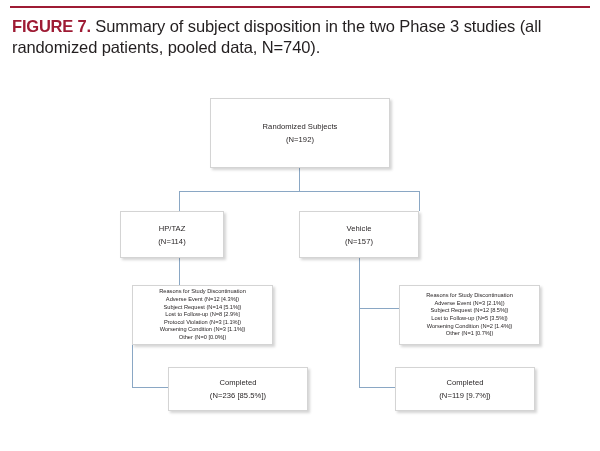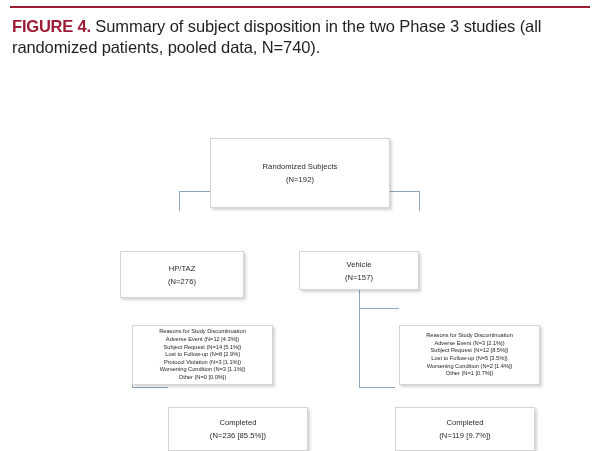--- a/index.html
+++ b/index.html
@@ -68,21 +68,20 @@
     background: #ffffff;
     border: 1px solid #d4d4d4;
     box-shadow: 1.5px 1.5px 2.5px rgba(0,0,0,0.17);
     box-sizing: border-box;
     display: flex;
     flex-direction: column;
     align-items: center;
     justify-content: center;
     text-align: center;
     color: #231f20;
-    margin-top: 40px;
   }
   .node .line {
     display: block;
     white-space: nowrap;
   }
 
   
   .node.simple .line {
     font-size: 7.6px;
     line-height: 13px;
@@ -99,21 +98,21 @@
     line-height: 7.6px;
     letter-spacing: -0.02px;
   }
 </style>
 </head>
 <body>
 
 <div class="top-rule"></div>
 
 <div class="caption">
-  <span class="fig-label">FIGURE 4.</span><span> Summary of subject disposition in the two Phase 3 studies (all randomized patients, pooled data, N=740).</span>
+  <span class="fig-label">FIGURE 7.</span><span> Summary of subject disposition in the two Phase 3 studies (all randomized patients, pooled data, N=740).</span>
 </div>
 
 <div class="figure">
 
   <div class="conn v" style="left:299px; top:98px; height:24px;"></div>
   <div class="conn h" style="left:179px; top:121px; width:241px;"></div>
   <div class="conn v" style="left:179px; top:121px; height:20px;"></div>
   <div class="conn v" style="left:419px; top:121px; height:20px;"></div>
 
   <div class="conn v" style="left:179px; top:188px; height:27px;"></div>
@@ -123,26 +122,26 @@
 
   <div class="conn v" style="left:359px; top:188px; height:130px;"></div>
   <div class="conn h" style="left:359px; top:238px; width:40px;"></div>
   <div class="conn h" style="left:359px; top:317px; width:36px;"></div>
 
   <div class="node simple" style="left:210px; top:28px; width:180px; height:70px;">
     <span class="line">Randomized Subjects</span>
     <span class="line">(N=192)</span>
   </div>
 
-  <div class="node simple" style="left:120px; top:141px; width:124px; height:47px;">
+  <div class="node simple" style="left:120px; top:141px; width:104px; height:47px;">
     <span class="line">HP/TAZ</span>
-    <span class="line">(N=276)</span>
+    <span class="line">(N=114)</span>
   </div>
 
-  <div class="node simple" style="left:299px; top:141px; width:120px; height:39px;align-items:center;">
+  <div class="node simple" style="left:299px; top:141px; width:120px; height:47px;align-items:center;">
     <span class="line">Vehicle</span>
     <span class="line">(N=157)</span>
   </div>
 
   <div class="node reasons" style="left:132px; top:215px; width:141px; height:60px;">
     <span class="line">Reasons for Study Discontinuation</span>
     <span class="line">Adverse Event (N=12 [4.3%])</span>
     <span class="line">Subject Request (N=14 [5.1%])</span>
     <span class="line">Lost to Follow-up (N=8 [2.9%]</span>
     <span class="line">Protocol Violation (N=3 [1.1%])</span>

